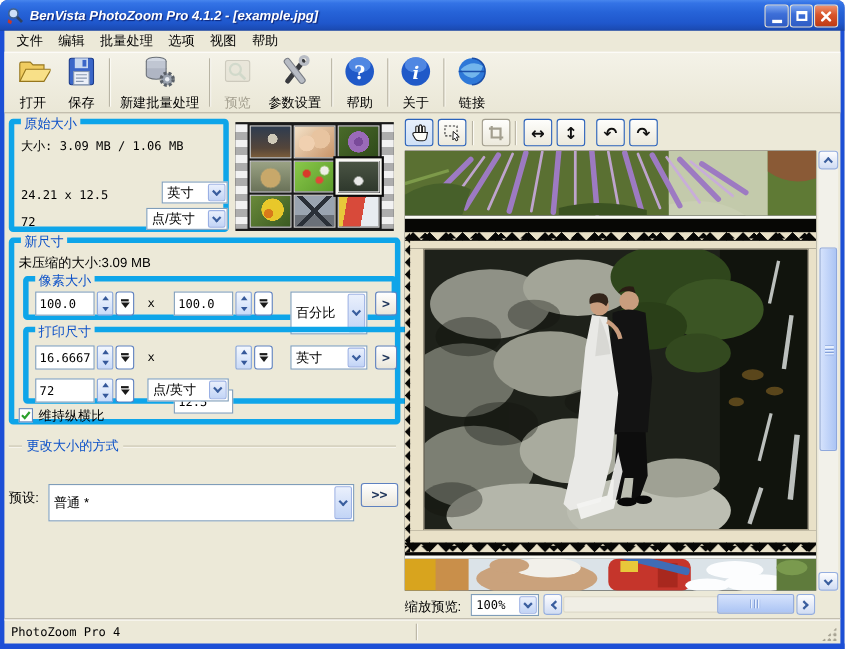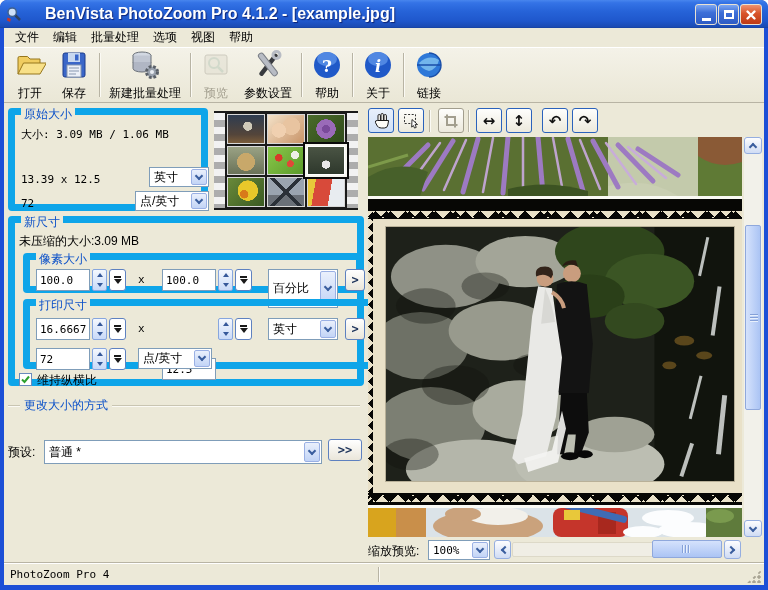--- a/index.html
+++ b/index.html
@@ -8,41 +8,41 @@
        font-family:"Liberation Sans","DejaVu Sans",sans-serif;font-size:12px;color:#000;
        border-radius:7px 7px 0 0;overflow:hidden;
        box-shadow:inset 4px 0 0 #1C4FD6, inset -4px 0 0 #1C4FD6, inset 0 -5px 0 #1C4FD6;}
   .abs{position:absolute;}
   .mono{font-family:"DejaVu Sans Mono","Liberation Mono",monospace;}
 
   
   .titlebar{left:0;top:0;width:768px;height:28px;border-radius:7px 7px 0 0;
     background:linear-gradient(180deg,#4886EE 0%,#3473E6 10%,#2663D8 40%,#1F57CC 75%,#1B4BB4 95%,#17419E 100%);
     display:flex;align-items:center;padding:0 6px;}
-  .title-text{color:#fff;font-weight:bold;font-size:16px;margin-left:23px;
-    text-shadow:1px 1px 1px rgba(0,0,60,.6);white-space:nowrap;}
+  .title-text{color:#fff;font-weight:bold;font-size:12px;margin-left:5px;
+    text-shadow:1px 1px 1px rgba(0,0,60,.6);white-space:nowrap;font-style:italic;}
   .winbtn{position:absolute;top:4px;width:22px;height:21px;border:1px solid #E9E2D2;border-radius:3px;
     display:flex;align-items:center;justify-content:center;}
   .winbtn.blue{background:linear-gradient(180deg,#7DA7F2 0%,#3D6FD8 40%,#2E5BC4 100%);}
   .winbtn.red{background:linear-gradient(180deg,#EE9270 0%,#D8542A 45%,#BE3A14 100%);}
 
   
   .menubar{left:4px;top:28px;width:760px;height:19px;display:flex;align-items:center;padding-left:4px;}
   .menu-item{padding:1px 7px;cursor:default;}
   
   .toolbar{left:4px;top:47px;width:760px;height:56px;display:flex;align-items:center;padding-left:4px;
     border-top:1px solid #fff;border-bottom:1px solid #B8B4A4;
     background:linear-gradient(180deg,#F4F2E8,#EAE7D6);}
   .tbtn{height:50px;display:flex;flex-direction:column;align-items:center;justify-content:center;padding:1px 6px;}
   .tbtn .tlabel{font-size:12px;margin-top:1px;white-space:nowrap;}
   .tbtn.disabled .tlabel{color:#A39F8F;font-family:Liberation Serif, serif;}
   .tsep{width:1px;height:44px;background:#B8B4A4;box-shadow:1px 0 0 #FBFAF4;margin:0 3px;}
 
   
-  .gbox{border:7px solid #0ea5e9;border-radius:4px;}
+  .gbox{border:5px solid #0ea5e9;border-radius:4px;}
   .glabel{position:absolute;top:-9px;left:6px;background:#ECE9D8;padding:0 3px;color:#0B50C8;}
   .txtline{white-space:nowrap;}
 
   
   .field{height:22px;border:1px solid #7F9DB9;background:#fff;font-family:"DejaVu Sans Mono",monospace;
     font-size:11px;padding:2px 3px;width:54px;}
   .combo{display:flex;align-items:center;height:20px;border:1px solid #7F9DB9;background:#fff;}
   .combo .cval{flex:1;padding-left:4px;white-space:nowrap;overflow:hidden;}
   .combo .cbtn{width:16px;align-self:stretch;margin:1px;border:1px solid #9AB0E4;border-radius:2px;
     background:linear-gradient(180deg,#EAF0FC,#C2D4F6);display:flex;align-items:center;justify-content:center;}
@@ -230,21 +230,21 @@
             <path d="M6 14 q10 -9 20 -3 q-2 9 -10 11 q-8 -2 -10 -8z" fill="#7EC0F0" opacity="0.85"></path>
             <path d="M16 4 a12 12 0 0 1 0 24 M4 16 h24" fill="none" stroke="#1A4EA8" stroke-width="1.4"></path>
           </svg></span>
       <span class="tlabel">链接</span>
     </div>
   </div>
 
   <div class="gbox abs" style="left:8px;top:108px;width:200px;height:103px">
     <span class="glabel">原始大小</span>
     <span class="abs txtline mono" style="left:6px;top:12px;font-size:11px">大小: 3.09 MB / 1.06 MB</span>
-    <span class="abs txtline mono" style="left:6px;top:58px;font-size:11px">13.39 x 12.5</span>
+    <span class="abs txtline mono" style="left:6px;top:58px;font-size:11px">24.21 x 12.5</span>
     <div class="combo abs" style="left:134px;top:52px;width:60px">
       <span class="cval">英寸</span>
       <span class="cbtn">
           <i class="chev"></i>
         </span>
     </div>
     <span class="abs txtline mono" style="left:6px;top:82px;font-size:11px">72</span>
     <div class="combo abs" style="left:120px;top:76px;width:74px">
       <span class="cval">点/英寸</span>
       <span class="cbtn">
@@ -355,21 +355,21 @@
     </span>
     <span class="abs txtline" style="left:22px;top:149px">维持纵横比</span>
   </div>
 
   <div class="divrow abs" style="left:8px;top:397px;width:352px">
     <i class="l1"></i>
       <span>更改大小的方式</span>
       <i class="l2"></i>
   </div>
   <span class="abs txtline" style="left:8px;top:444px">预设:</span>
-  <div class="combo abs" style="left:44px;top:440px;width:278px;height:24px">
+  <div class="combo abs" style="left:44px;top:440px;width:278px;height:34px">
     <span class="cval">普通 *</span>
     <span class="cbtn">
         <i class="chev"></i>
       </span>
   </div>
   <span class="fwdbtn abs mono" style="left:328px;top:439px;width:34px;height:22px">&gt;&gt;</span>
 
   <div class="toolbtn abs active" style="left:368px;top:108px">
     <svg width="17" height="17" viewBox="0 0 17 17">
         <g stroke="#1A1A1A" fill="#FDFDF8" stroke-width="1">

